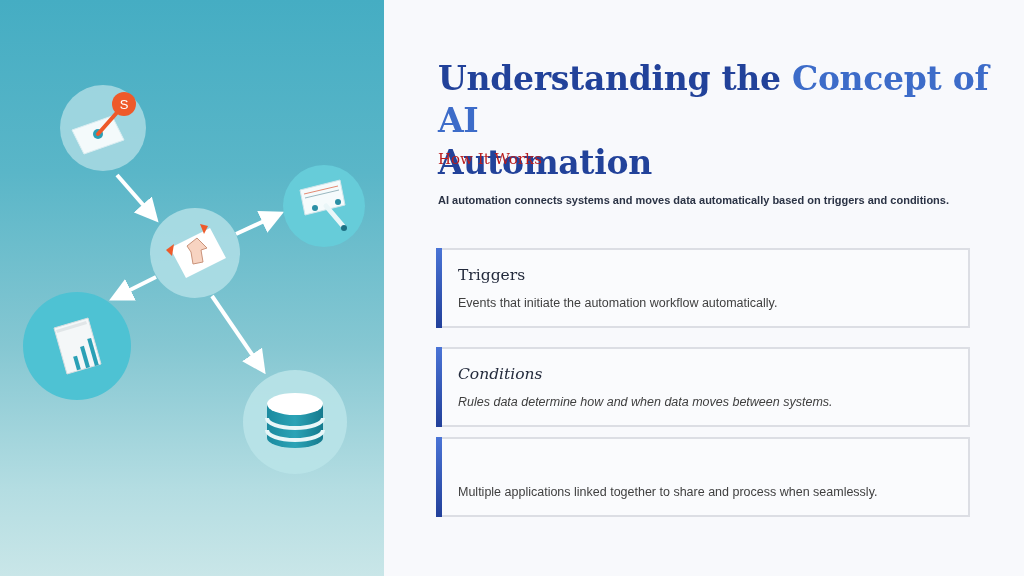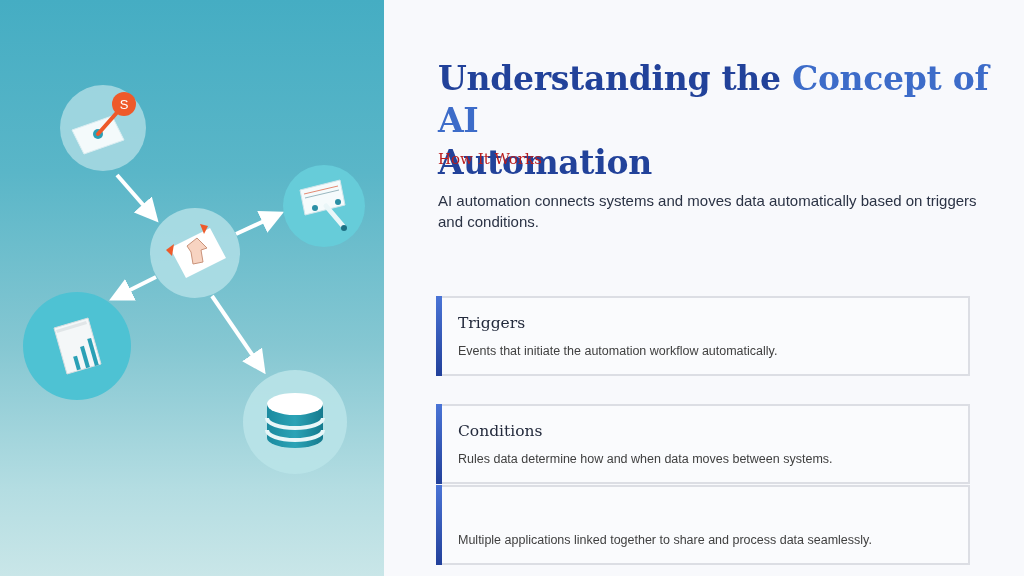--- a/index.html
+++ b/index.html
@@ -20,26 +20,26 @@
     font-family: "DejaVu Serif", serif; font-size: 33px; line-height: 42px;
     color: #22429a; letter-spacing: -0.3px;
   }
   .title .accent { color: #3d6cc9; }
   .subtitle {
     position: absolute; left: 54px; top: 150px;
     font-family: "DejaVu Serif", serif; font-size: 15px; color: #b91c1c;
   }
   .intro {
     position: absolute; left: 54px; top: 190px; width: 540px;
-    font-size: 15px; line-height: 21px; color: #2b3345;
+    font-size: 11px; line-height: 21px; color: #2b3345; font-weight: bold;
   }
 
   .card {
     position: absolute; left: 52px; width: 534px; height: 80px;
-    background: #fafbfd; border: 2px solid #dcdee4; border-left: none; margin-top: 48px;
+    background: #fafbfd; border: 2px solid #dcdee4; border-left: none;
   }
   .card .bar {
     position: absolute; left: 0; top: -2px; bottom: -2px; width: 6px;
     background: linear-gradient(180deg, #4a74d6 0%, #22409a 100%);
   }
   .card .card-title {
     position: absolute; left: 22px; top: 16px;
     font-family: "DejaVu Serif", serif; font-size: 15.5px; color: #232a3c;
   }
   .card .card-desc {
@@ -137,23 +137,23 @@
   <h1 class="title"><span>Understanding the </span><span class="accent">Concept of AI</span><br><span>Automation</span></h1>
   <div class="subtitle">How It Works</div>
   <p class="intro">AI automation connects systems and moves data automatically based on triggers and conditions.</p>
 
   <div class="card" style="top:248px;">
     <div class="bar"></div>
     <div class="card-title">Triggers</div>
     <div class="card-desc">Events that initiate the automation workflow automatically.</div>
   </div>
 
-  <div class="card" style="top:356px;">
+  <div class="card" style="top:347px;font-style:italic;">
     <div class="bar"></div>
     <div class="card-title">Conditions</div>
     <div class="card-desc">Rules data determine how and when data moves between systems.</div>
   </div>
 
   <div class="card" style="top:437px;">
     <div class="bar"></div>
-    <div class="card-desc">Multiple applications linked together to share and process data seamlessly.</div>
+    <div class="card-desc">Multiple applications linked together to share and process when seamlessly.</div>
   </div>
 </div>
 
 </body></html>

